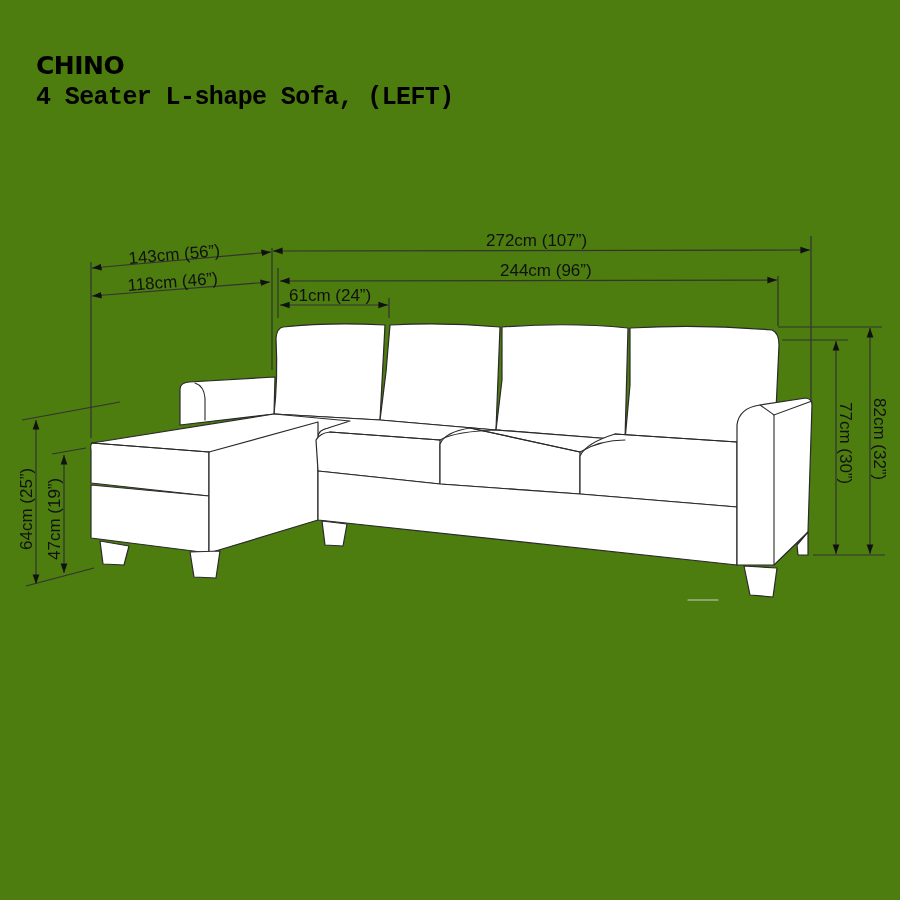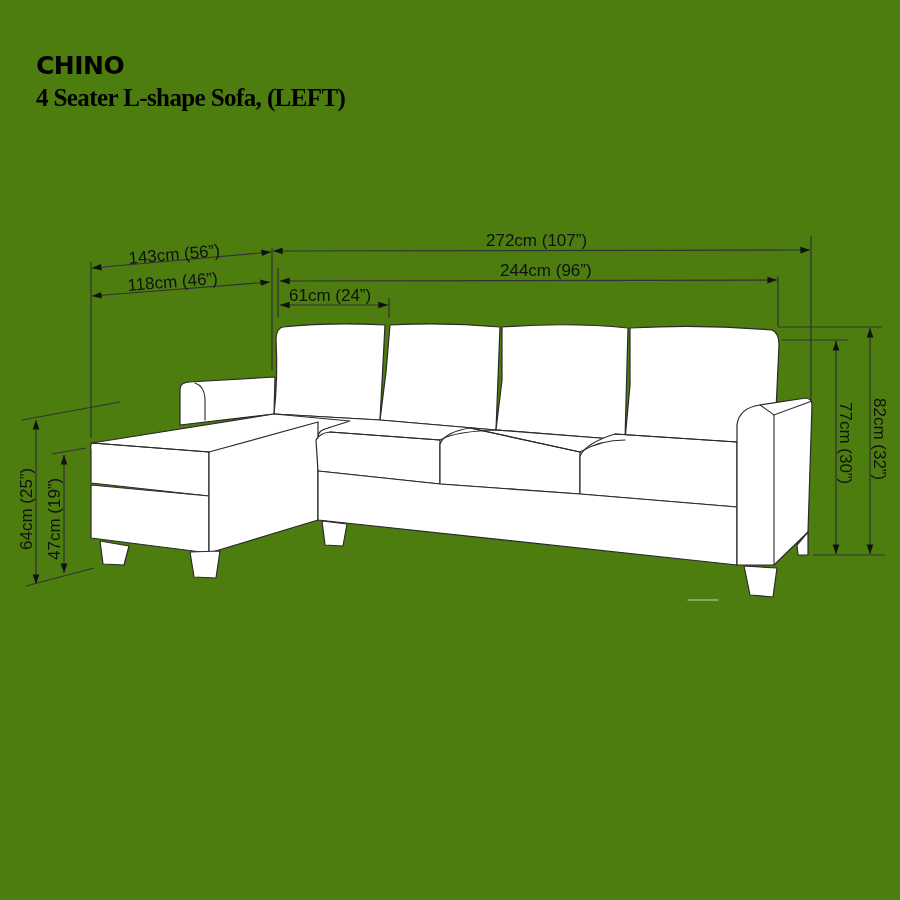--- a/index.html
+++ b/index.html
@@ -1,19 +1,19 @@
 <!DOCTYPE html>
 <html><head>
   <meta charset="utf-8">
   <style>
     html, body { margin: 0; padding: 0; background: #ffffff; }
     .page { position: relative; width: 900px; height: 900px; background: #4d7c0f; overflow: hidden; padding-left: 12px; }
     .header { position: absolute; left: 36px; top: 50px; }
     .title-main { font-family: "DejaVu Sans", sans-serif; font-weight: bold; font-size: 25px; color: #000; line-height: 32px; letter-spacing: -0.5px; }
-    .title-sub { font-family: Liberation Serif, serif; font-weight: bold; font-size: 25px; color: #000; line-height: 32px; letter-spacing: -0.6px; }
+    .title-sub { font-family: Liberation Mono, monospace; font-weight: bold; font-size: 25px; color: #000; line-height: 32px; letter-spacing: -0.6px; }
     .title-caption { font-family: "DejaVu Sans", sans-serif; font-size: 15px; color: #111; line-height: 20px; margin-top: 0px; }
     svg { position: absolute; left: 0; top: 0; }
     .dim-text { font-family: "Liberation Sans", sans-serif; font-size: 17px; fill: #111; }
     .sofa { fill: #ffffff; stroke: #2a2a2a; stroke-width: 1.2; stroke-linejoin: round; stroke-linecap: round; }
     .sofa-line { fill: none; stroke: #2a2a2a; stroke-width: 1.1; stroke-linecap: round; }
     .dim { stroke: #333; stroke-width: 1.2; fill: none; }
     .ext { stroke: #333; stroke-width: 1.2; fill: none; }
   </style>
 </head>
 <body>

